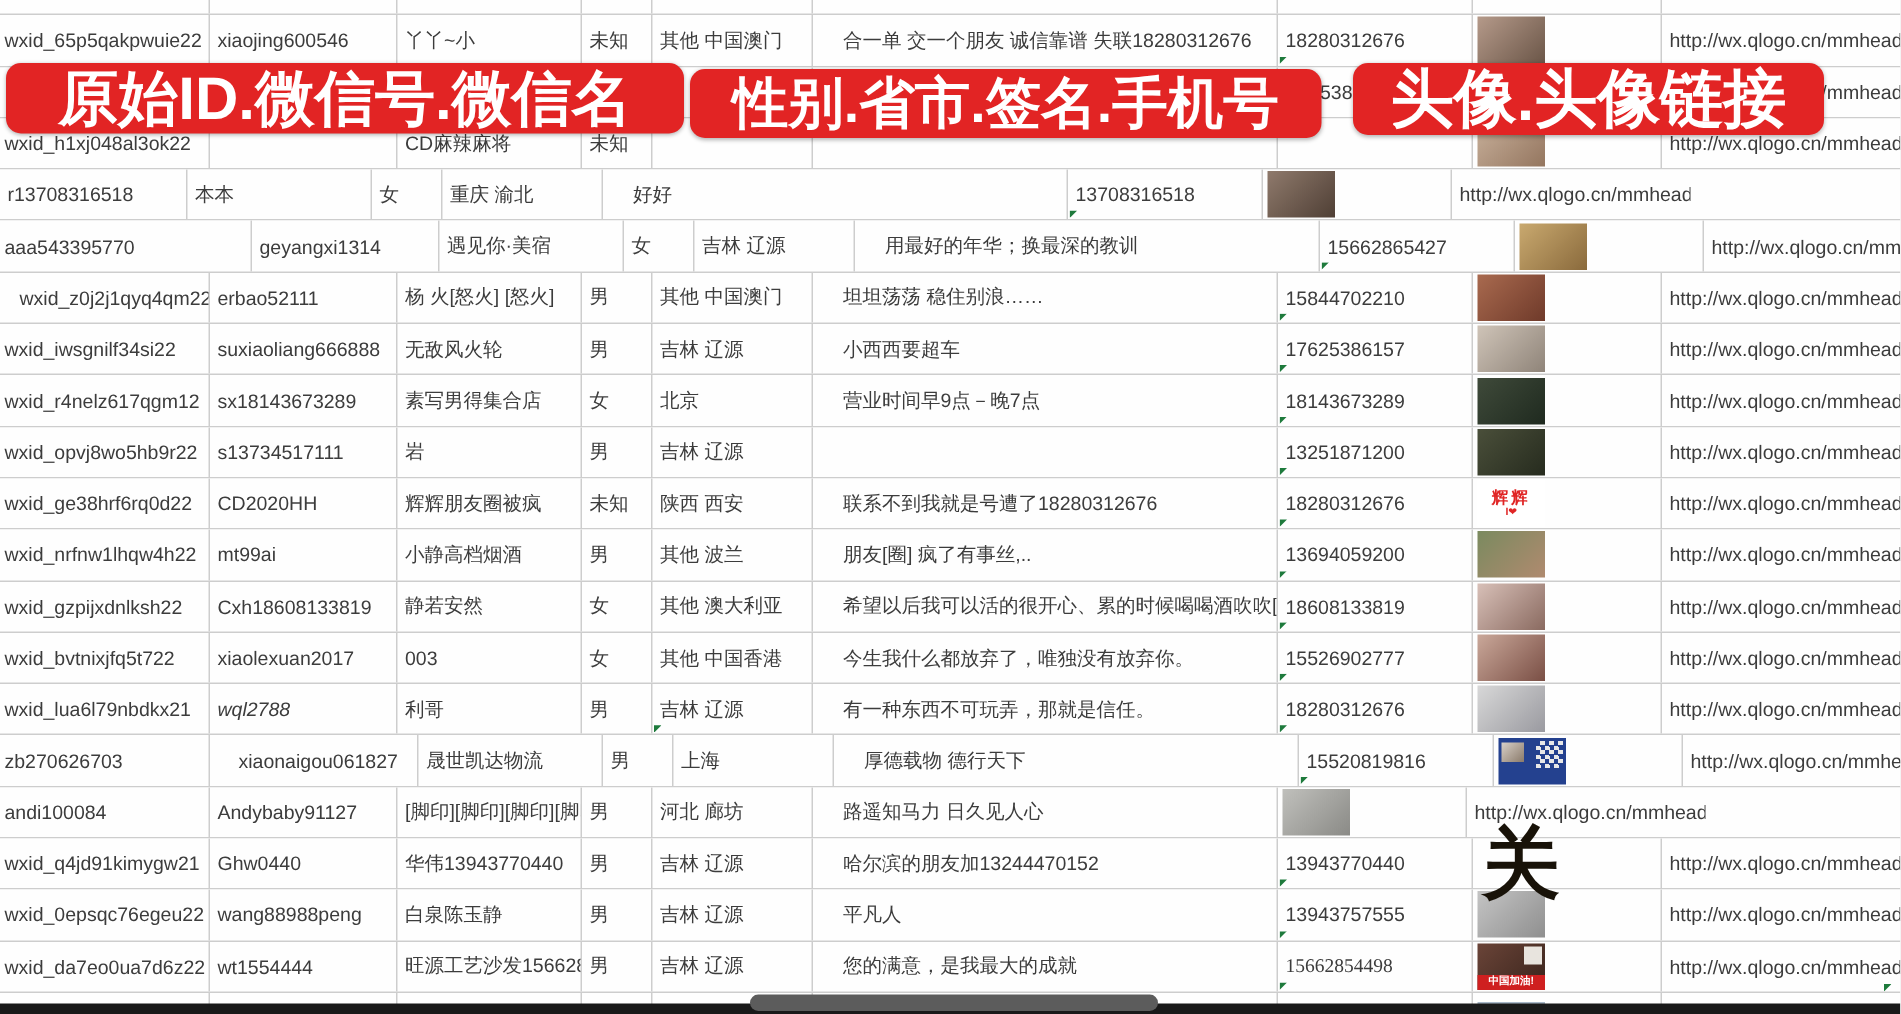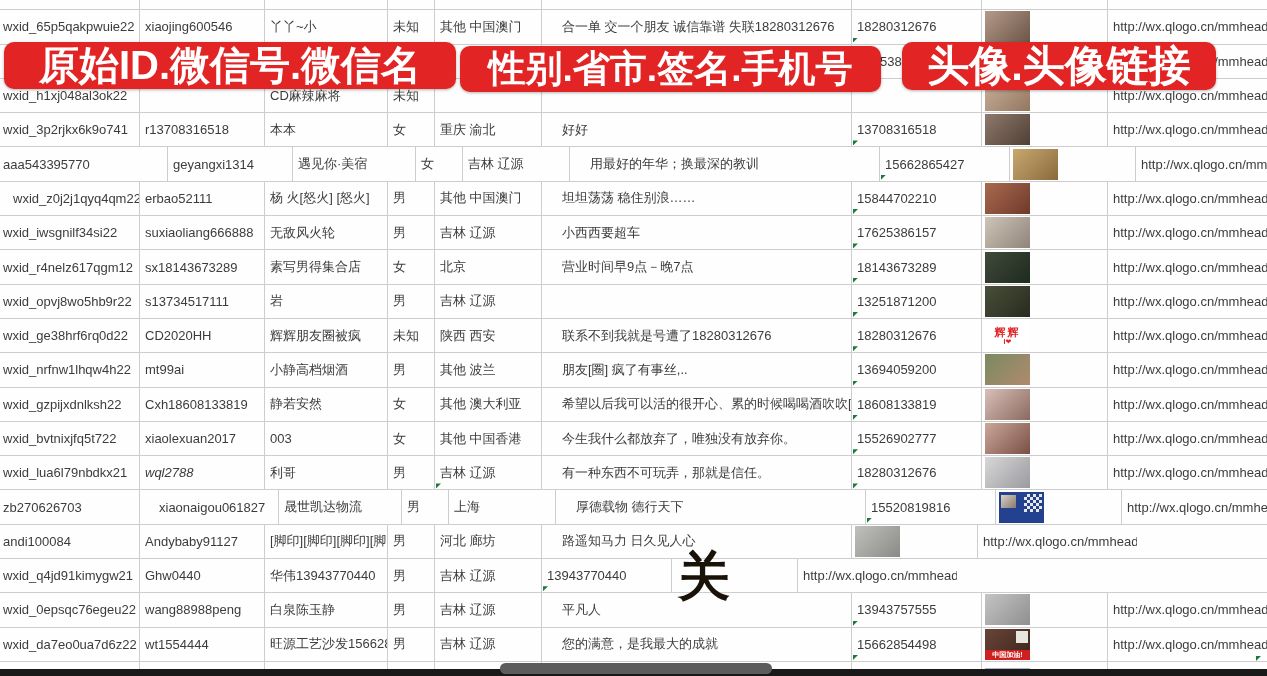--- a/index.html
+++ b/index.html
@@ -98,21 +98,20 @@
         <div class="c c3" style="width: 47px;">未知</div>
         <div class="c c4" style="width: 107px;"></div>
         <div class="c c5" style="width: 310px;"></div>
         <div class="c c6" style="width: 130px;"></div>
         <div class="c c7" style="width: 126px;">
           <div class="av av-photo" style="background: linear-gradient(135deg, rgb(200, 176, 155), rgb(148, 118, 95));"></div>
         </div>
         <div class="c c8 last" style="width: 159px;">http://wx.qlogo.cn/mmhead</div>
       </div>
       <div class="row">
-        <div class="c c0" style="width: 140px;">wxid_3p2rjkx6k9o741</div>
         <div class="c c1" style="width: 125px;">r13708316518</div>
         <div class="c c2" style="width: 123px;">本本</div>
         <div class="c c3" style="width: 47px;">女</div>
         <div class="c c4" style="width: 107px;">重庆 渝北</div>
         <div class="c c5" style="width: 310px;">好好</div>
         <div class="c c6" style="width: 130px;">13708316518<div class="gm" style="background: rgb(30, 122, 60);"></div></div>
         <div class="c c7" style="width: 126px;">
           <div class="av av-photo" style="background: linear-gradient(135deg, rgb(143, 122, 108), rgb(79, 63, 53));"></div>
         </div>
         <div class="c c8 last" style="width: 159px;">http://wx.qlogo.cn/mmhead</div>
@@ -274,20 +273,21 @@
           <div class="av av-photo" style="background: linear-gradient(135deg, rgb(192, 192, 188), rgb(138, 138, 134));"></div>
         </div>
         <div class="c c8 last" style="width: 159px;">http://wx.qlogo.cn/mmhead</div>
       </div>
       <div class="row">
         <div class="c c0" style="width: 140px;">wxid_q4jd91kimygw21</div>
         <div class="c c1" style="width: 125px;">Ghw0440</div>
         <div class="c c2" style="width: 123px;">华伟13943770440</div>
         <div class="c c3" style="width: 47px;">男</div>
         <div class="c c4" style="width: 107px;">吉林 辽源</div>
+        <div class="c c5" style="width: 310px;">哈尔滨的朋友加13244470152</div>
         <div class="c c6" style="width: 130px;">13943770440<div class="gm" style="background: rgb(30, 122, 60);"></div></div>
         <div class="c c7" style="width: 126px; overflow: visible;">
           <div class="av av-callig">关</div>
         </div>
         <div class="c c8 last" style="width: 159px;">http://wx.qlogo.cn/mmhead</div>
       </div>
       <div class="row">
         <div class="c c0" style="width: 140px;">wxid_0epsqc76egeu22</div>
         <div class="c c1" style="width: 125px;">wang88988peng</div>
         <div class="c c2" style="width: 123px;">白泉陈玉静</div>
@@ -300,21 +300,21 @@
         </div>
         <div class="c c8 last" style="width: 159px;">http://wx.qlogo.cn/mmhead</div>
       </div>
       <div class="row">
         <div class="c c0" style="width: 140px;">wxid_da7eo0ua7d6z22</div>
         <div class="c c1" style="width: 125px;">wt1554444</div>
         <div class="c c2" style="width: 123px;">旺源工艺沙发15662854</div>
         <div class="c c3" style="width: 47px;">男</div>
         <div class="c c4" style="width: 107px;">吉林 辽源</div>
         <div class="c c5" style="width: 310px;">您的满意，是我最大的成就</div>
-        <div class="c c6" style="width: 130px;">15662854498<div class="gm" style="background: rgb(30, 122, 60);"></div></div>
+        <div class="c c6" style="width: 130px; font-family: Liberation Serif, serif;">15662854498<div class="gm" style="background: rgb(30, 122, 60);"></div></div>
         <div class="c c7" style="width: 126px;">
           <div class="av av-strip" style="background: linear-gradient(135deg, rgb(106, 68, 56), rgb(58, 36, 28));">
             <div class="strip">中国加油!</div>
           </div>
         </div>
         <div class="c c8 last" style="width: 159px;">http://wx.qlogo.cn/mmhead</div>
       </div>
       <div class="row" style="height: 15px;">
         <div class="c c0" style="width: 140px;"></div>
         <div class="c c1" style="width: 125px;"></div>

